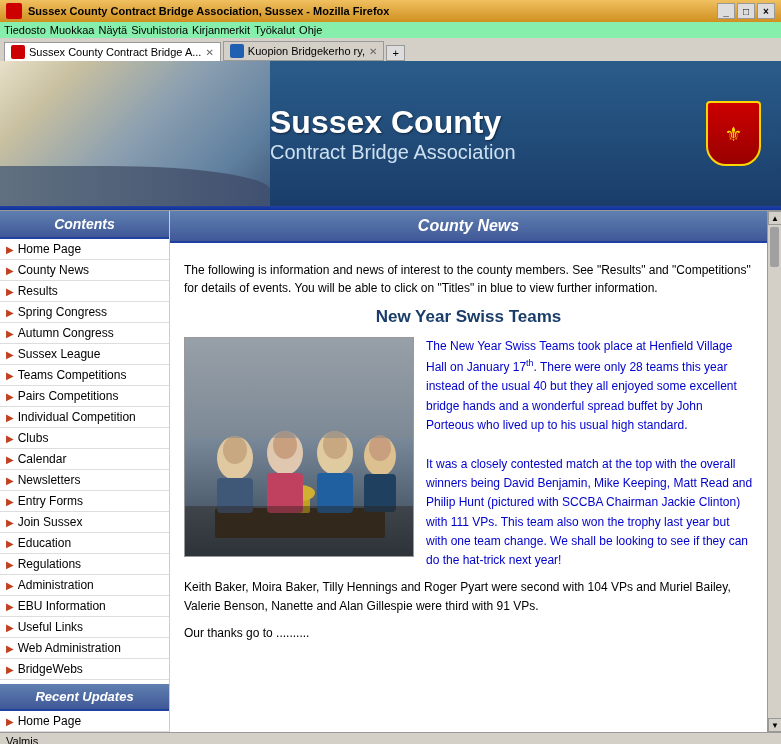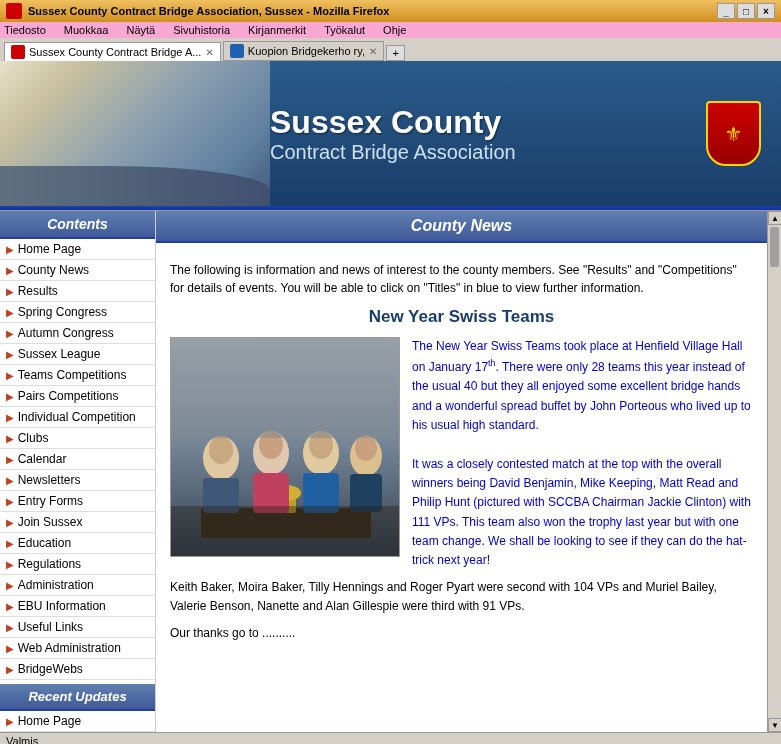--- a/index.html
+++ b/index.html
@@ -15,25 +15,25 @@
       font-size: 11px;
       font-weight: bold;
       color: #000;
       justify-content: space-between;
     }
     .browser-title-bar .icon { width: 16px; height: 16px; background: #c00; border-radius: 2px; margin-right: 6px; display: inline-block; }
     .browser-controls { margin-left: auto; display: flex; gap: 2px; }
     .browser-btn { width: 18px; height: 16px; border: 1px solid #999; background: #ddd; font-size: 10px; display: flex; align-items: center; justify-content: center; cursor: pointer; }
 
     .menu-bar {
-      background: #f9a8d4;
+      background: #86efac;
       padding: 2px 4px;
       font-size: 11px;
       display: flex;
-      gap: 18px;
+      gap: 4px;
     }
     .menu-bar span { cursor: pointer; }
 
     .tab-bar {
       background: #d4d0c8;
       padding: 3px 4px 0;
       display: flex;
       align-items: flex-end;
       gap: 2px;
     }
@@ -104,21 +104,21 @@
       display: flex;
       align-items: center;
       justify-content: center;
       color: #ffd700;
       font-size: 20px;
       flex-shrink: 0;
     }
 
     
     .sidebar {
-      width: 156px;
+      width: 170px;
       flex-shrink: 0;
       border-right: 1px solid #ccc;
       background: #fff;
     }
     .sidebar-header {
       background: linear-gradient(to bottom, #6080b0, #405898);
       color: #fff;
       font-weight: bold;
       font-size: 14px;
       font-style: italic;

